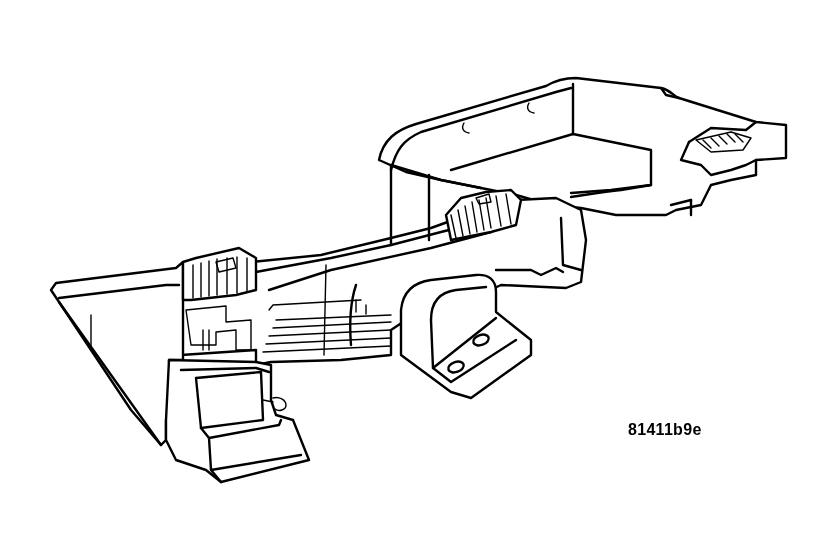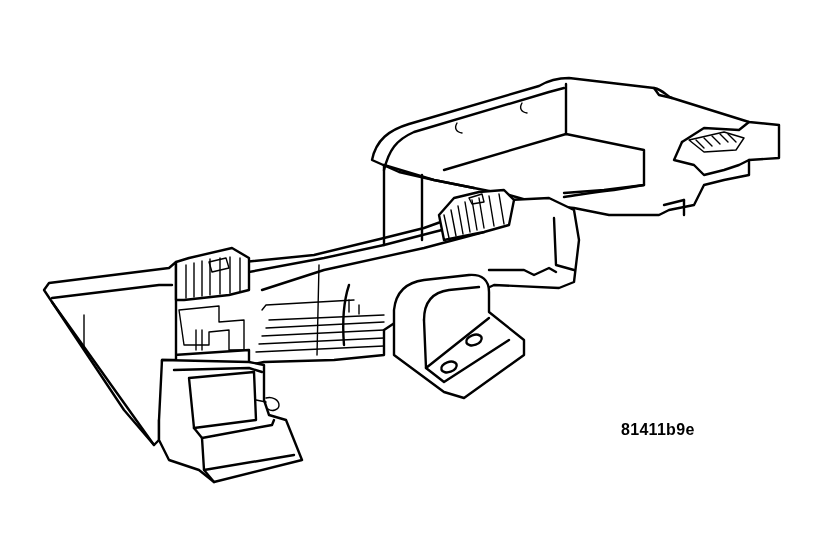--- a/index.html
+++ b/index.html
@@ -1,17 +1,17 @@
 <!DOCTYPE html>
 <html><head>
   <meta charset="utf-8">
   <style>
     html, body { margin: 0; padding: 0; background: #ffffff; }
     body { width: 814px; height: 560px; position: relative; overflow: hidden; }
-    .canvas { position: absolute; left: 4px; top: 0; width: 660px; height: 560px; }
+    .canvas { position: absolute; left: 11px; top: 0; width: 660px; height: 560px; }
     .drawing { position: absolute; left: 0; top: 0; }
     .drawing path, .drawing line, .drawing polyline, .drawing polygon, .drawing ellipse {
       fill: none; stroke: #000000; stroke-width: 2.4; stroke-linejoin: round; stroke-linecap: round;
     }
     .drawing .thin { stroke-width: 1.4; }
     .drawing .fillw { fill: #ffffff; }
     .ref-label {
       position: absolute; left: 617px; top: 421px;
       font-family: "Liberation Sans", sans-serif; font-weight: bold;
       font-size: 16px; color: #000000; letter-spacing: 0.3px;

